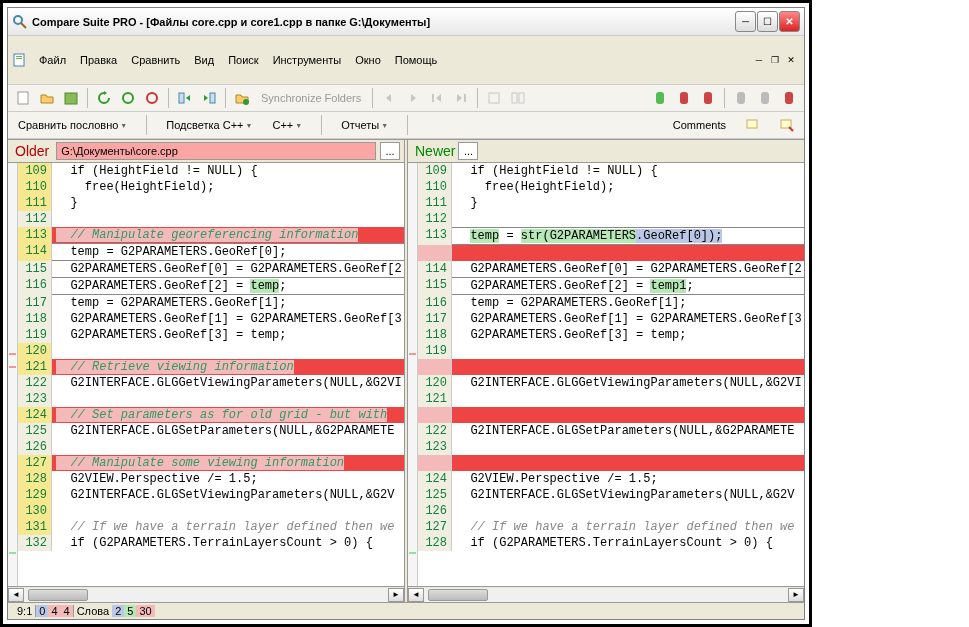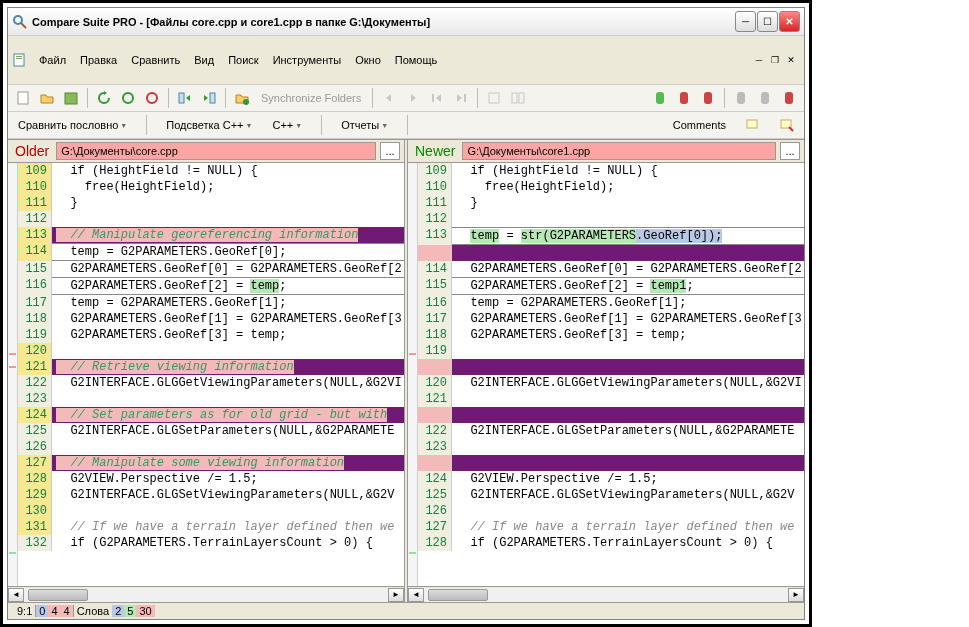--- a/index.html
+++ b/index.html
@@ -45,21 +45,21 @@
 .mm-red { background: #e99; }
 .mm-grn { background: #9d9; }
 .code-body { flex: 1; overflow: hidden; }
 .code-row { display: flex; font-family: 'Courier New', monospace; font-size: 12px; line-height: 16px; white-space: pre; }
 .ln { width: 34px; text-align: right; padding-right: 4px; background: #f0eee0; color: #15803d; border-right: 1px solid #ccc; user-select: none; }
 .ln.mod { background: #f5e890; }
 .code { flex: 1; padding-left: 4px; overflow: hidden; }
 .hl-add { background: #b5e8b5; display: inline; }
 .hl-comment { background: #f4baba; color: #396; font-style: italic; }
 .hl-sel { background: #bac8e8; }
-.row-del { background: #701a75; }
+.row-del { background: #ef4444; }
 .row-mod { background: #fff; border-top: 1px solid #888; border-bottom: 1px solid #888; }
 .row-nrm { background: #fff; }
 .cmt { color: #888; font-style: italic; }
 
 .hscroll { height: 16px; background: #ece9d8; border-top: 1px solid #999; display: flex; align-items: center; }
 .hs-btn { width: 16px; height: 14px; border: 1px solid #999; background: linear-gradient(#fff,#ddd); display: flex; align-items: center; justify-content: center; font-size: 8px; }
 .hs-track { flex: 1; height: 14px; background: #f0f0f0; position: relative; }
 .hs-thumb { position: absolute; left: 4px; width: 60px; height: 12px; top: 1px; background: linear-gradient(#ddd,#bbb); border: 1px solid #999; border-radius: 2px; }
 
 .statusbar { display: flex; align-items: center; padding: 2px 6px; background: #ece9d8; border-top: 1px solid #999; gap: 0; font-size: 11px; }
@@ -322,21 +322,20 @@
             </div>
             <div class="hs-btn">►</div>
       </div>
     </div>
 
     <div class="splitter"></div>
 
     <div class="pane">
       <div class="pane-header">
         <span class="pane-label newer-lbl">Newer</span>
-        <div class="pane-path">G:\Документы\core1.cpp</div>
         <div class="pane-more">...</div>
       </div>
       <div class="code-area">
         <div class="minimap">
           <div class="mm-mark mm-red" style="top:45%"></div>
           <div class="mm-mark mm-grn" style="top:92%"></div>
         </div>
         <div class="code-body" id="right-code">
               <div class="code-row"><div class="ln">109</div><div class="code row-nrm">  if (HeightField != NULL) {</div></div>
               <div class="code-row"><div class="ln">110</div><div class="code row-nrm">    free(HeightField);</div></div>

